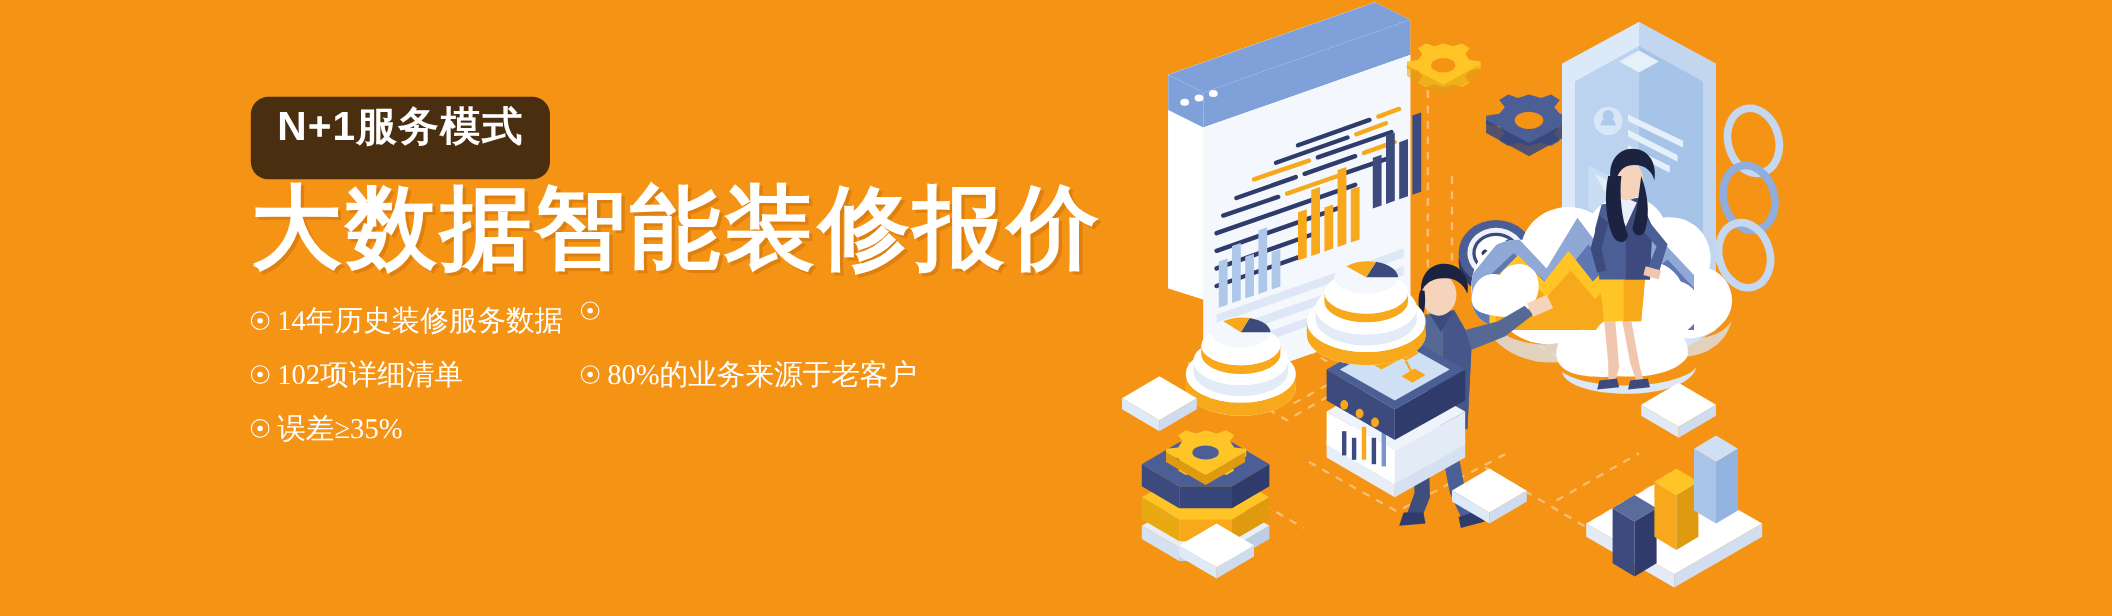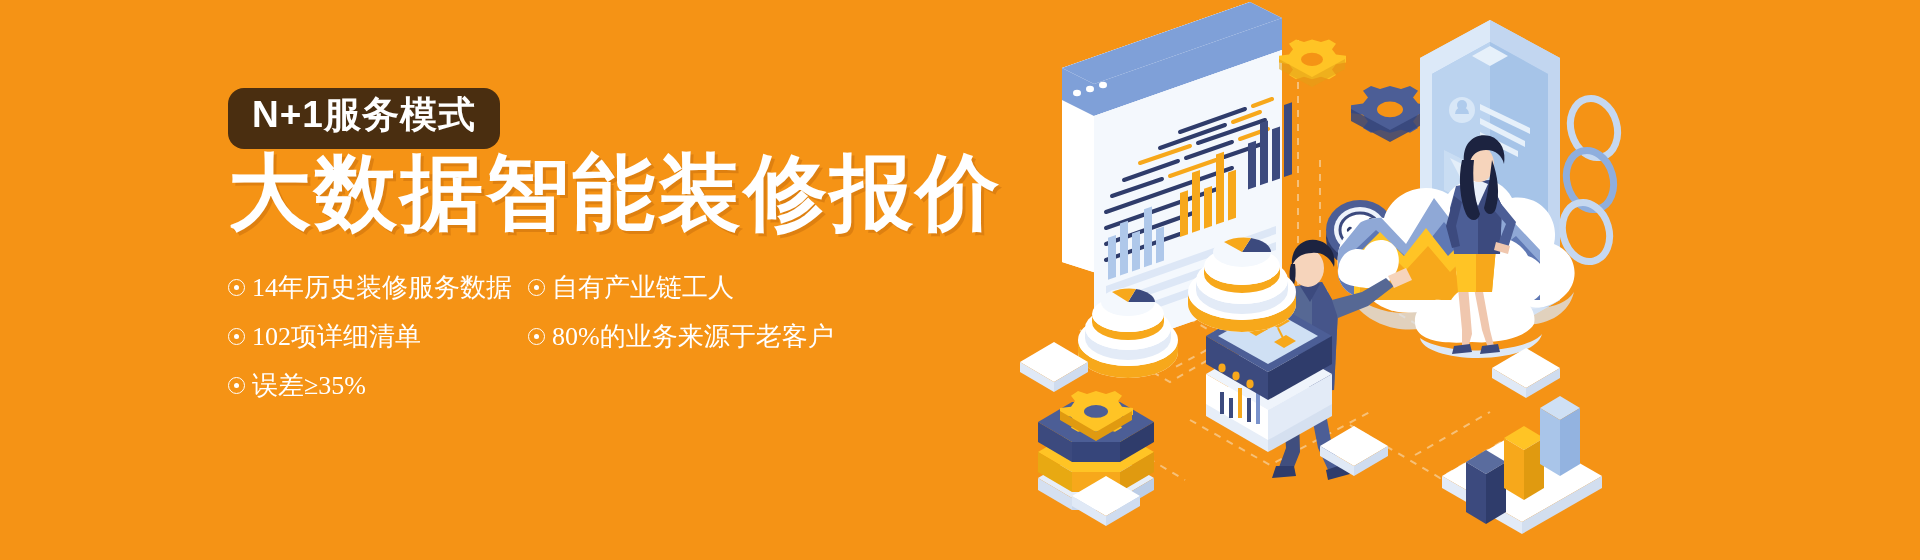--- a/index.html
+++ b/index.html
@@ -24,39 +24,39 @@
     width: 760px;
   }
 
   .badge {
     display: inline-block;
     background: #4A2E10;
     color: #ffffff;
     font-size: 37px;
     font-weight: bold;
     letter-spacing: 1px;
-    padding: 8px 24px 14px 24px;
+    padding: 8px 24px 28px 24px;
     border-radius: 16px;
     line-height: 1.05;
     white-space: nowrap;
   }
 
   .headline {
     margin-top: 0;
     color: #ffffff;
     font-size: 83px;
     font-weight: bold;
     letter-spacing: 3px;
     line-height: 1.05;
     white-space: nowrap;
     text-shadow: 3px 3px 0 rgba(196,106,10,0.45);
   }
 
   .bullets {
-    margin-top: 34px;
+    margin-top: 24px;
     width: 700px;
   }
   .bullet-row {
     display: flex;
     align-items: flex-start;
     margin-bottom: 14px;
   }
   .bullet {
     color: #ffffff;
     font-family: "Liberation Serif", serif;
@@ -111,21 +111,20 @@
 
     <div class="bullets">
 
       <div class="bullet-row">
         <div class="bullet col-left">
           <span class="bullet-dot"></span>
           <span>14年历史装修服务数据</span>
         </div>
         <div class="bullet col-right">
           <span class="bullet-dot"></span>
-          <span>自有产业链工人</span>
         </div>
       </div>
 
       <div class="bullet-row">
         <div class="bullet col-left">
           <span class="bullet-dot"></span>
           <span>102项详细清单</span>
         </div>
         <div class="bullet col-right">
           <span class="bullet-dot"></span>

